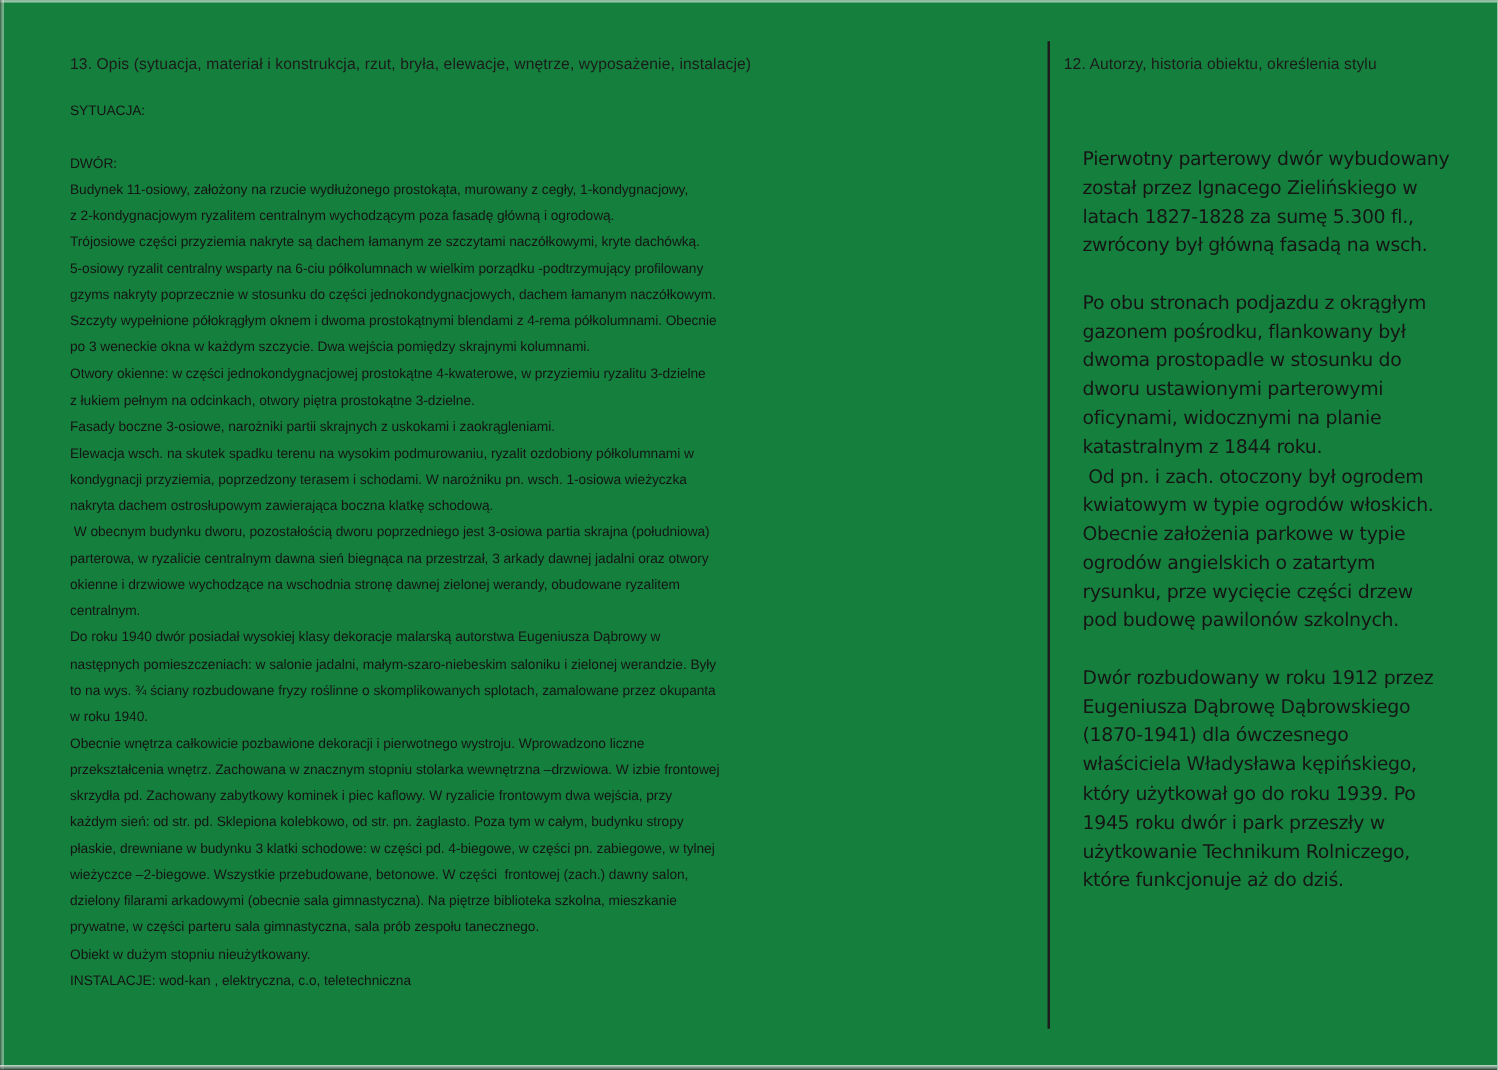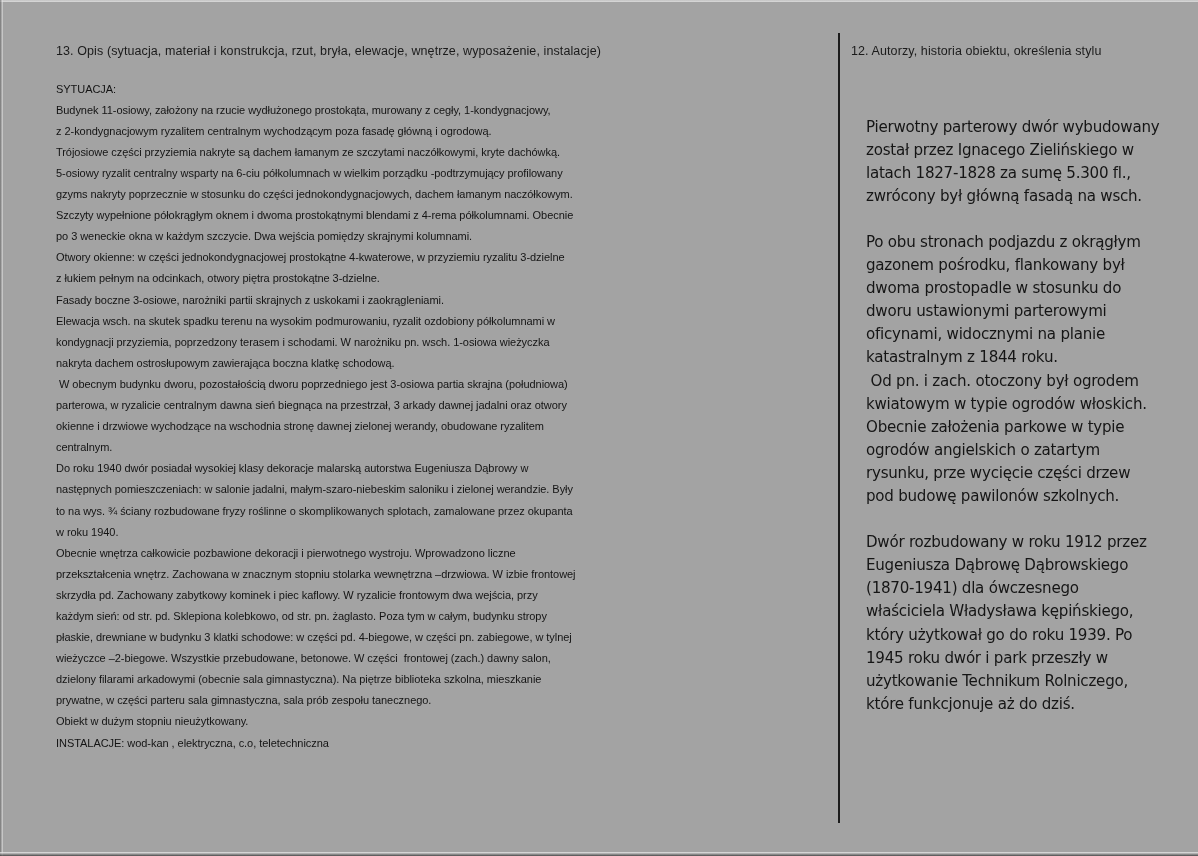--- a/index.html
+++ b/index.html
@@ -4,21 +4,21 @@
 <style>
   html, body {
     margin: 0;
     padding: 0;
     background: #ffffff;
   }
   .page {
     position: relative;
     width: 1198px;
     height: 856px;
-    background: #a3a3a3;
+    background: #15803d;
     overflow: hidden;
     box-sizing: border-box;
   }
   
   .scan-edge-left {
     position: absolute;
     left: 0; top: 0;
     width: 3px; height: 856px;
     background: linear-gradient(to right, #4a4a4a 0%, #9a9a9a 40%, #ffffff 100%);
     opacity: .55;
@@ -123,20 +123,21 @@
   <div class="scan-edge-bottom"></div>
 
   <div class="divider"></div>
 
   <div class="col-left">
     <div class="field-header">13. Opis (sytuacja, materiał i konstrukcja, rzut, bryła, elewacje, wnętrze, wyposażenie, instalacje)</div>
 
     <div class="body-left">
       <p class="lbl">SYTUACJA:</p>
 
+      <p class="lbl gap-before">DWÓR:</p>
       <p>Budynek 11-osiowy, założony na rzucie wydłużonego prostokąta, murowany z cegły, 1-kondygnacjowy,
 z 2-kondygnacjowym ryzalitem centralnym wychodzącym poza fasadę główną i ogrodową.
 Trójosiowe części przyziemia nakryte są dachem łamanym ze szczytami naczółkowymi, kryte dachówką.
 5-osiowy ryzalit centralny wsparty na 6-ciu półkolumnach w wielkim porządku -podtrzymujący profilowany
 gzyms nakryty poprzecznie w stosunku do części jednokondygnacjowych, dachem łamanym naczółkowym.
 Szczyty wypełnione półokrągłym oknem i dwoma prostokątnymi blendami z 4-rema półkolumnami. Obecnie
 po 3 weneckie okna w każdym szczycie. Dwa wejścia pomiędzy skrajnymi kolumnami.
 Otwory okienne: w części jednokondygnacjowej prostokątne 4-kwaterowe, w przyziemiu ryzalitu 3-dzielne
 z łukiem pełnym na odcinkach, otwory piętra prostokątne 3-dzielne.
 Fasady boczne 3-osiowe, narożniki partii skrajnych z uskokami i zaokrągleniami.

